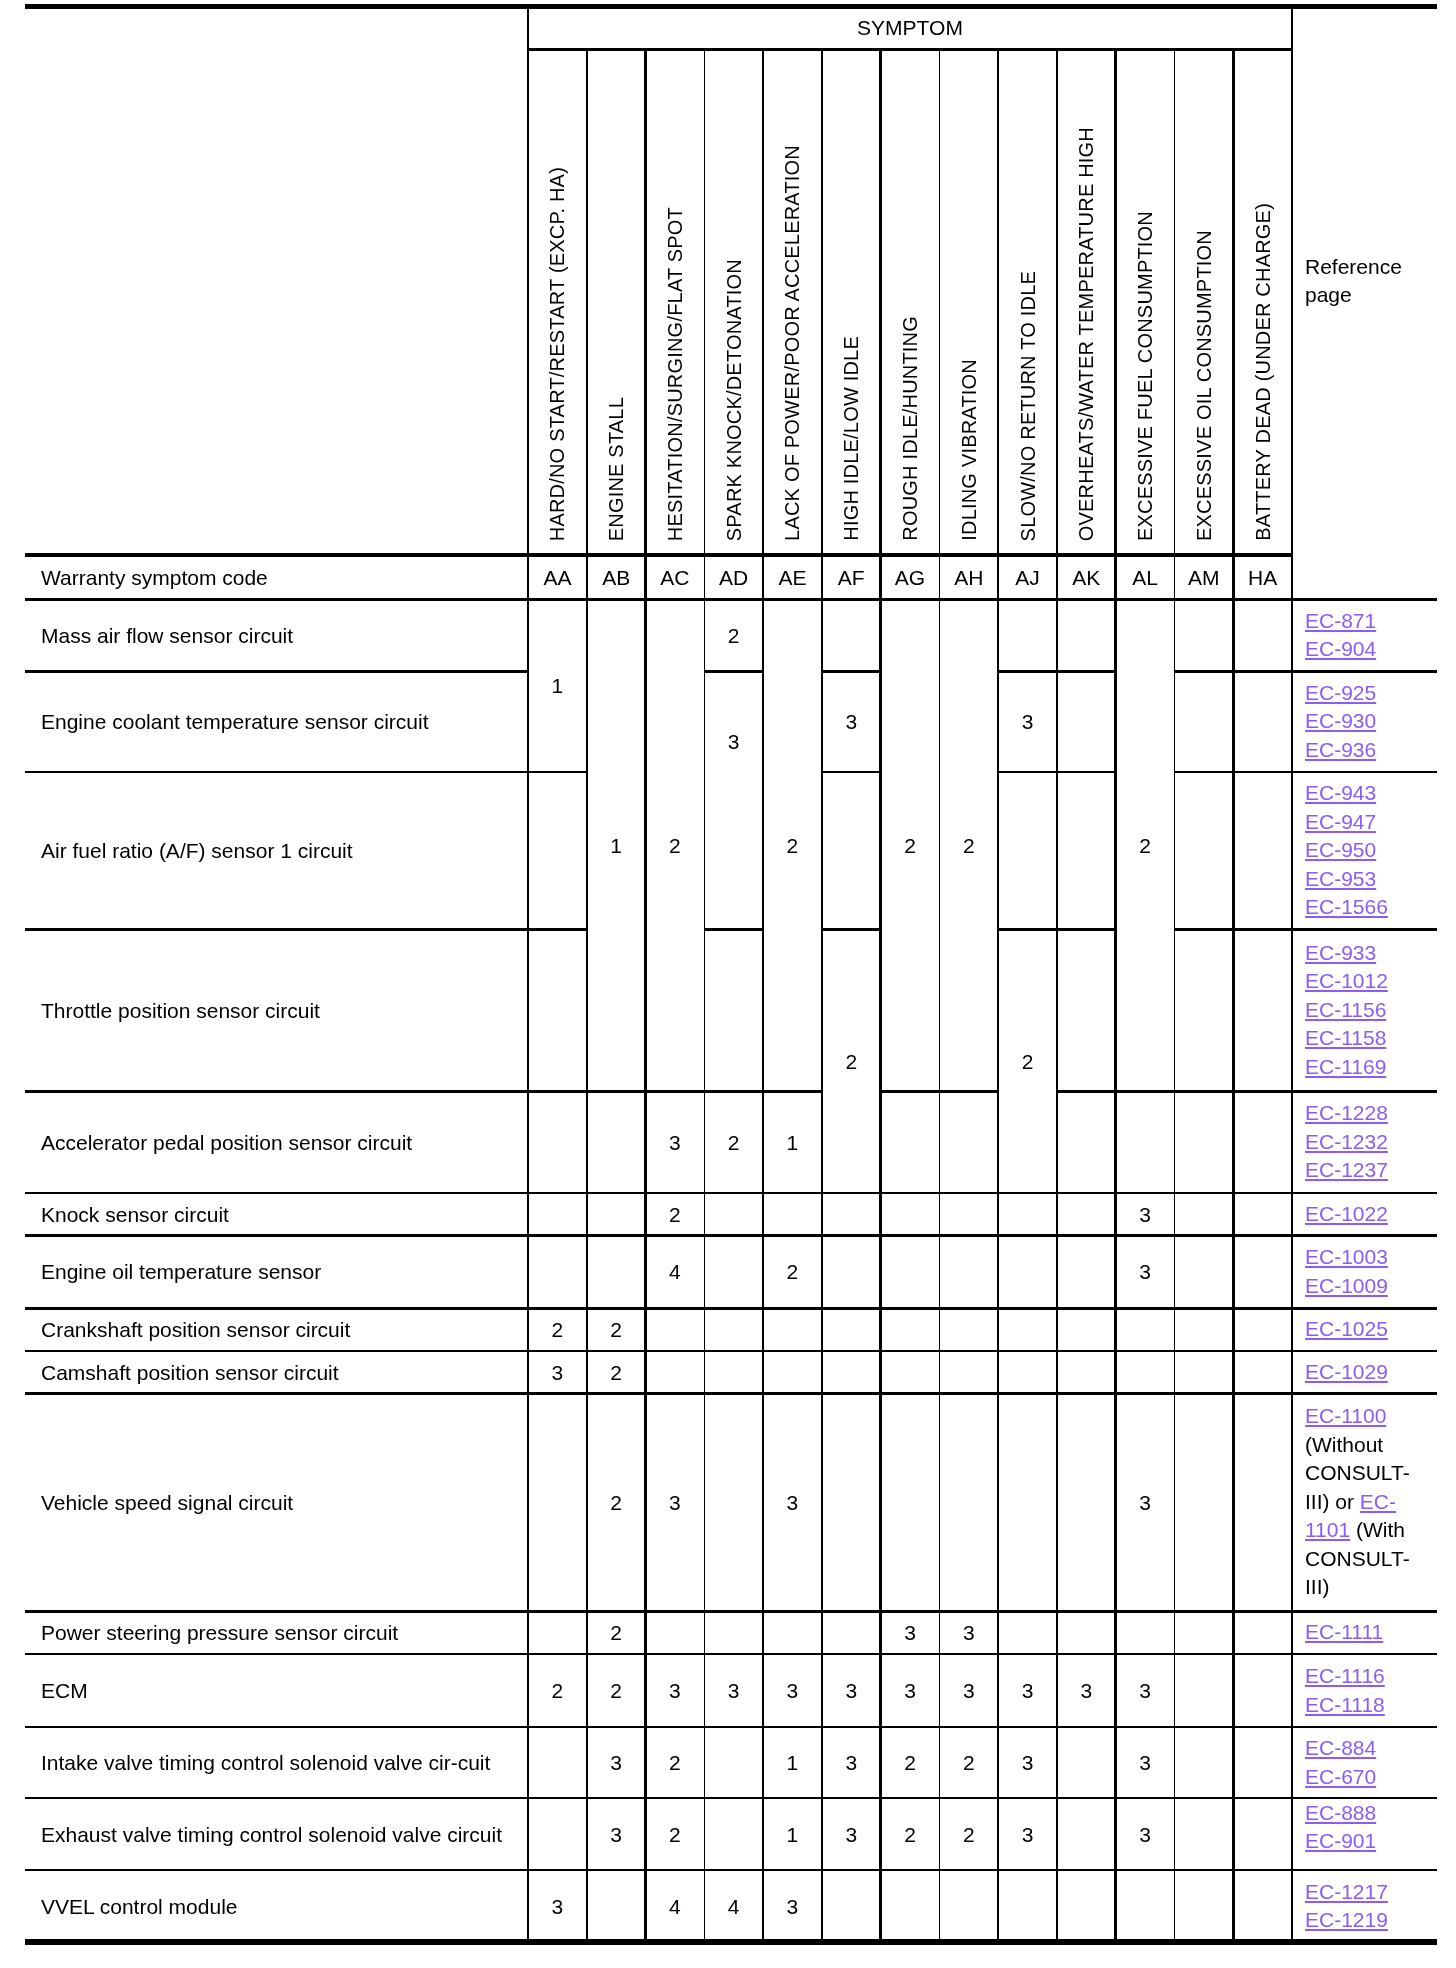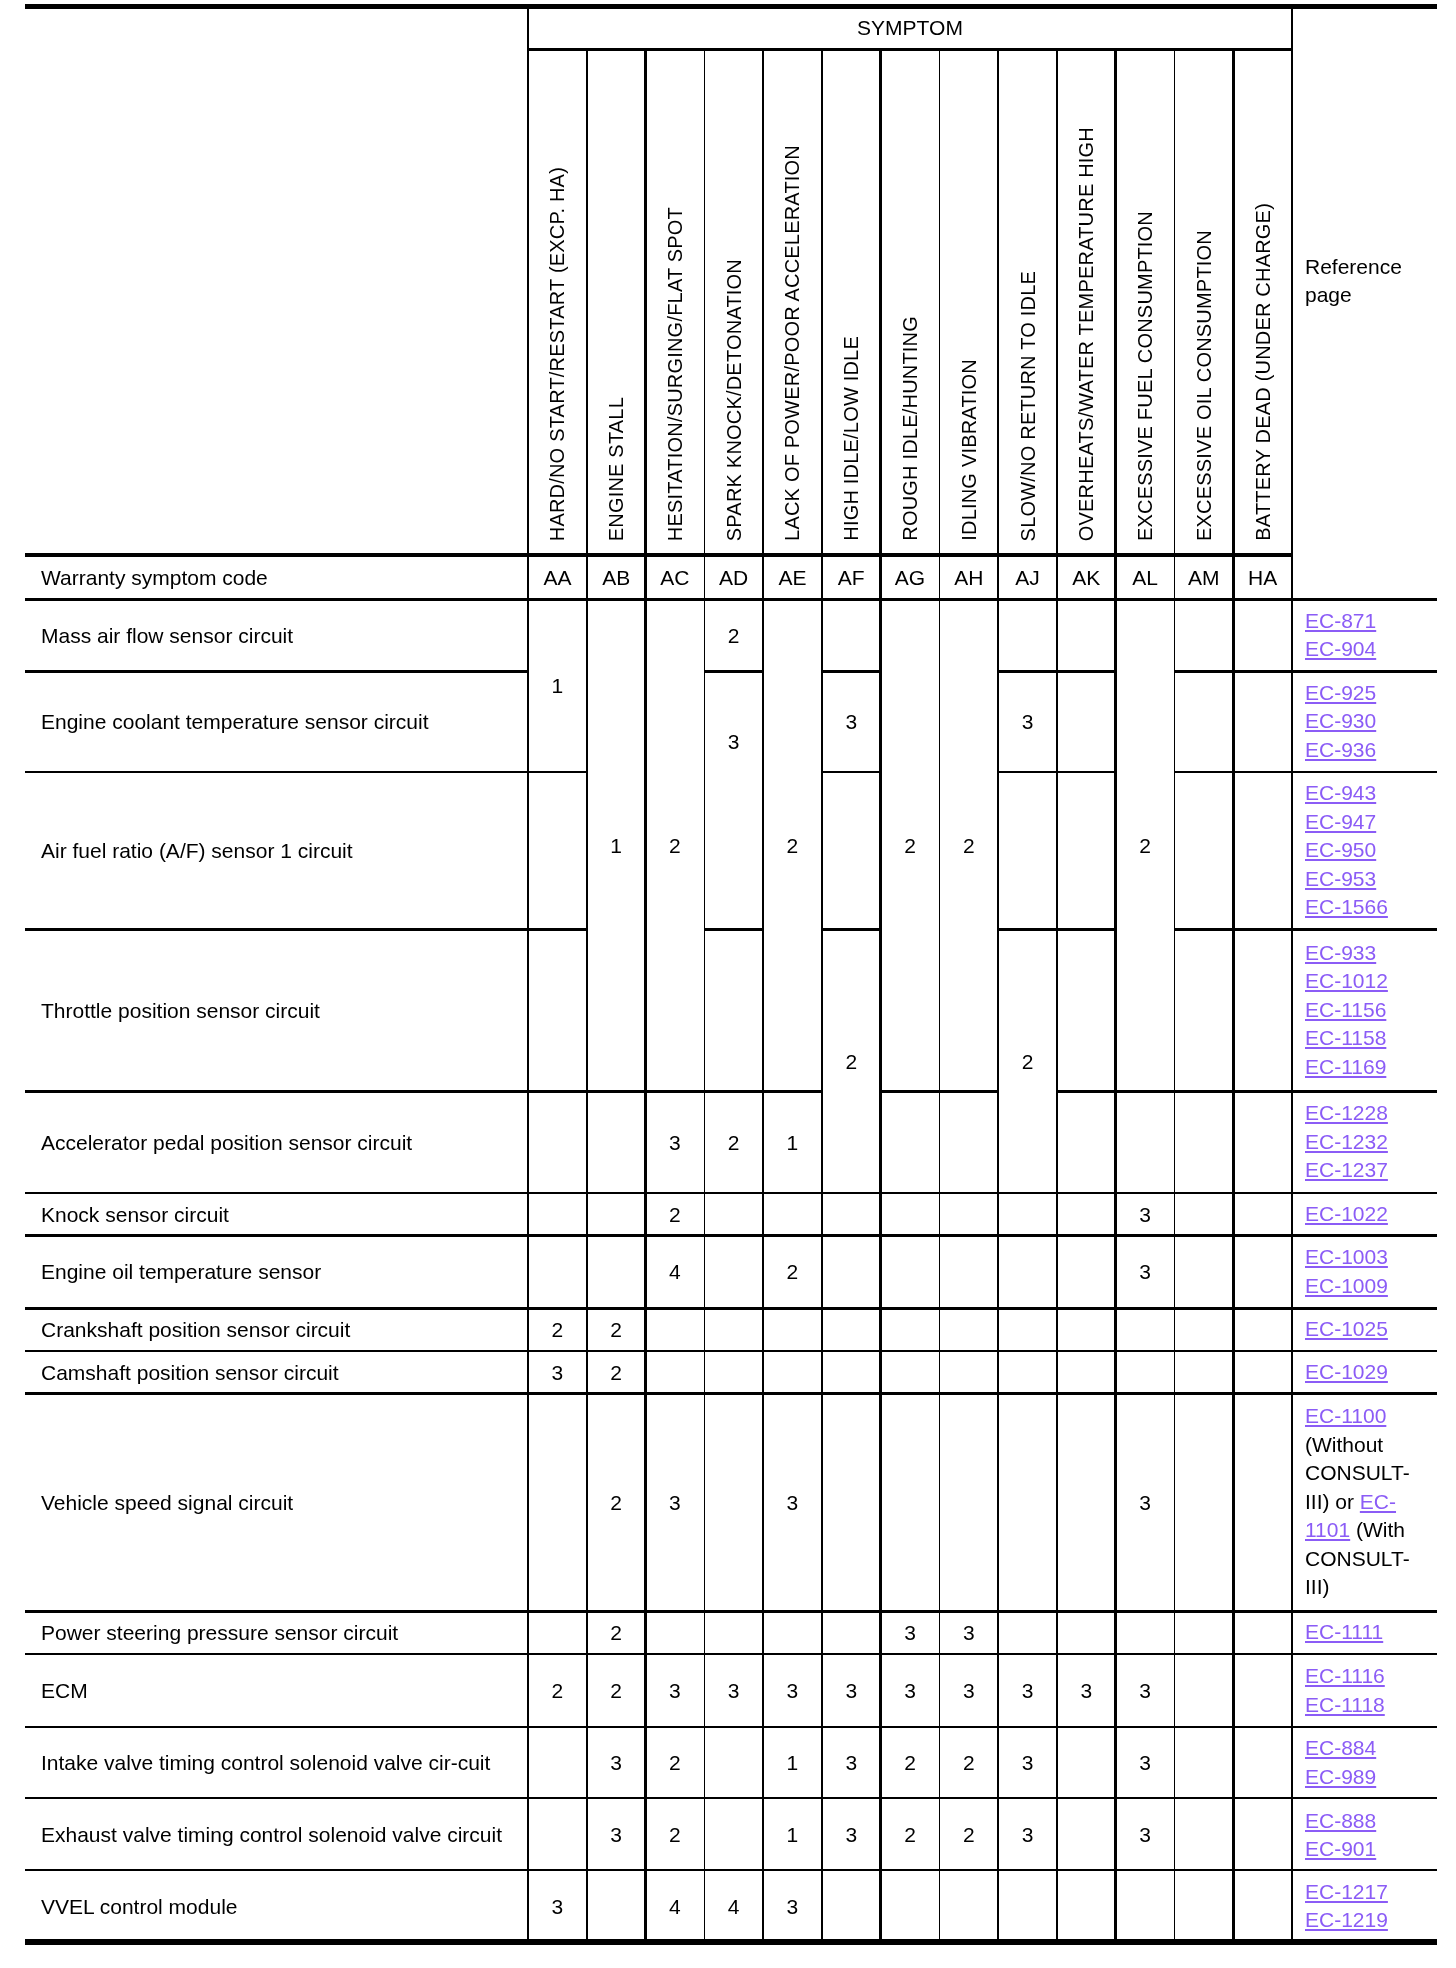--- a/index.html
+++ b/index.html
@@ -137,24 +137,24 @@
       <a class="ref-text" href="#">EC-1111</a>
     </div>
     <div class="cell label" style="left: 25px; top: 1654px; width: 503px; height: 73px;">ECM</div>
     <div class="cell ref" style="left: 1292px; top: 1654px; width: 145px; height: 73px;">
       <a class="ref-text" href="#">EC-1116</a>
       <a class="ref-text" href="#">EC-1118</a>
     </div>
     <div class="cell label" style="left: 25px; top: 1727px; width: 503px; height: 71px;">Intake valve timing control solenoid valve cir-cuit</div>
     <div class="cell ref" style="left: 1292px; top: 1727px; width: 145px; height: 71px;">
       <a class="ref-text" href="#">EC-884</a>
-      <a class="ref-text" href="#">EC-989</a>
+      <a class="ref-text" href="#">EC-670</a>
     </div>
     <div class="cell label" style="left: 25px; top: 1798px; width: 503px; height: 72px;">Exhaust valve timing control solenoid valve circuit</div>
-    <div class="cell ref" style="left: 1292px; top: 1798px; width: 145px; height: 58px; margin-top: 8px;">
+    <div class="cell ref" style="left: 1292px; top: 1798px; width: 145px; height: 58px;">
       <a class="ref-text" href="#">EC-888</a>
       <a class="ref-text" href="#">EC-901</a>
     </div>
     <div class="cell label" style="left: 25px; top: 1870px; width: 503px; height: 72px;">VVEL control module</div>
     <div class="cell ref" style="left: 1292px; top: 1870px; width: 145px; height: 72px;">
       <a class="ref-text" href="#">EC-1217</a>
       <a class="ref-text" href="#">EC-1219</a>
     </div>
     <div class="cell" style="left: 528px; top: 599px; width: 58.7692px; height: 173px;">1</div>
     <div class="cell" style="left: 528px; top: 772px; width: 58.7692px; height: 157px;"></div>

